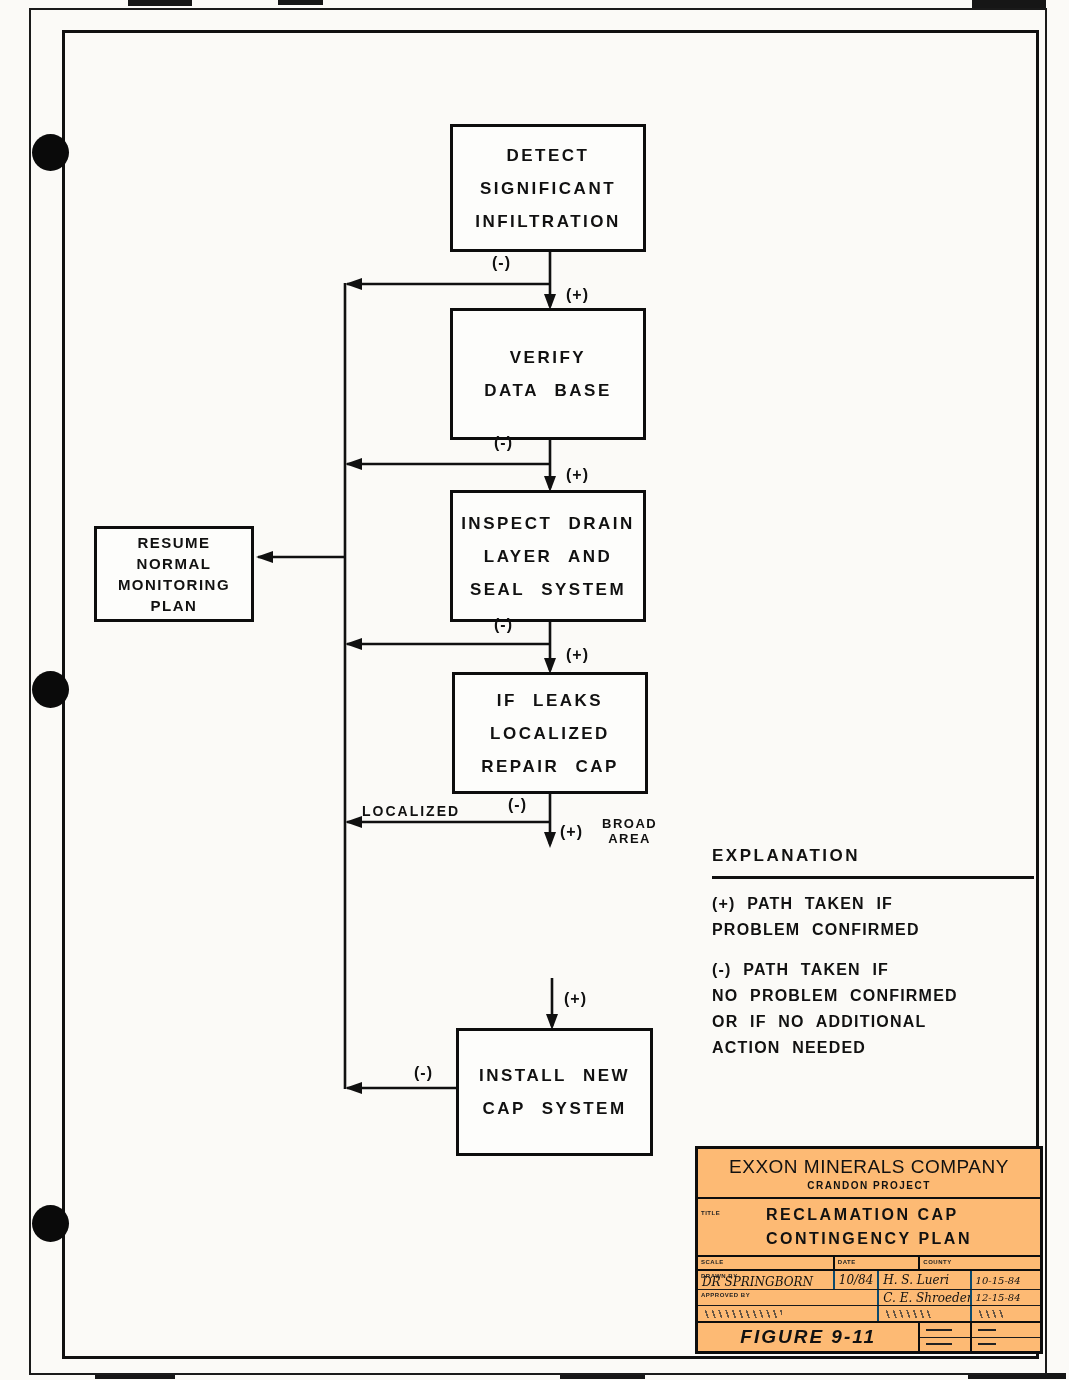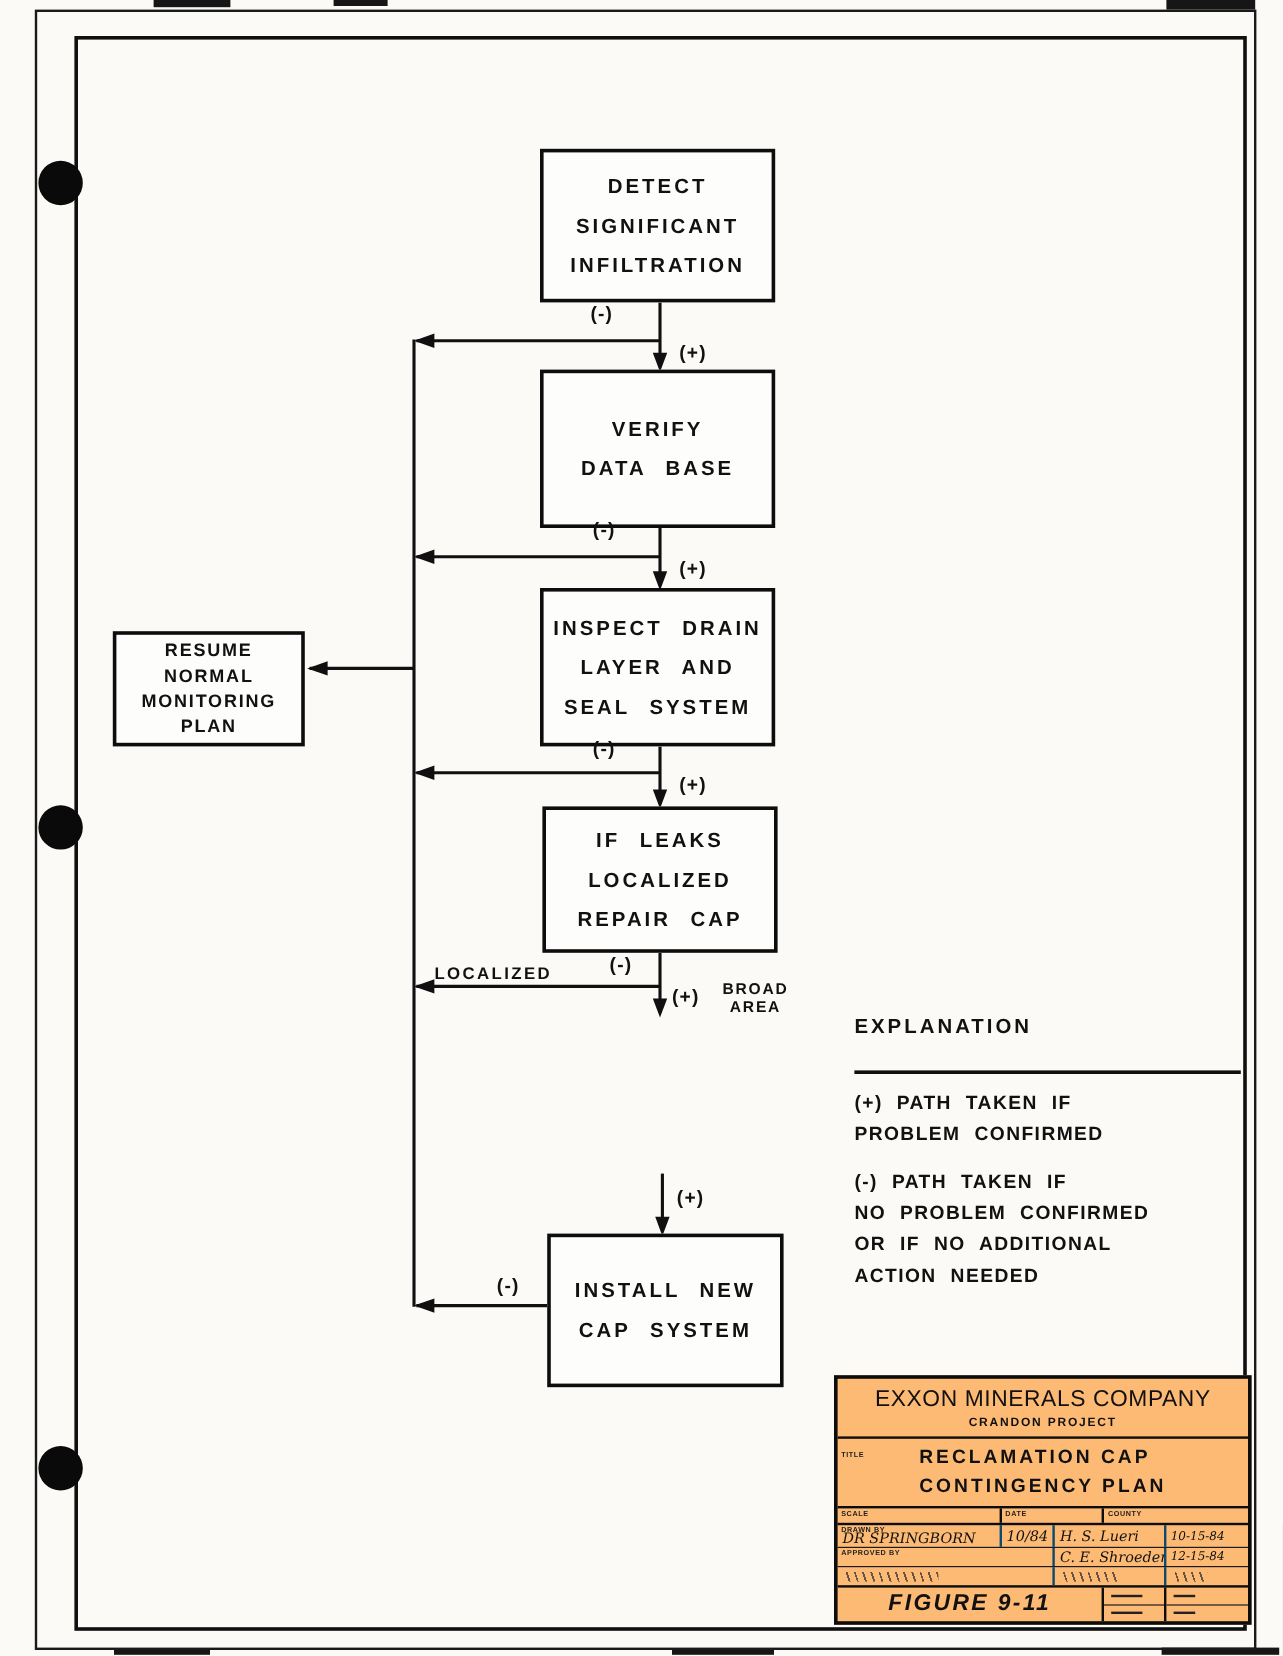--- a/index.html
+++ b/index.html
@@ -26,21 +26,21 @@
 
   .lab {
     position:absolute; font-weight:bold; font-size:16px; letter-spacing:1px;
     white-space:pre-line; line-height:16px;
   }
   .lab.small { font-size:13px; line-height:15px; letter-spacing:1.5px; text-align:center; }
 
   .explanation { position:absolute; left:712px; top:846px; width:322px; }
   .exp-head {
     font-size:17px; font-weight:bold; letter-spacing:2.5px;
-    padding-bottom:26px; border-bottom:3px solid #101010; margin-bottom:12px;
+    padding-bottom:10px; border-bottom:3px solid #101010; margin-bottom:12px;
   }
   .exp-para {
     font-size:16px; font-weight:bold; letter-spacing:1.2px; word-spacing:6px;
     line-height:26px; white-space:pre-line; margin-bottom:14px;
   }
 
   .title-block {
     position:absolute; left:695px; top:1146px; width:348px; height:208px;
     border:3px solid #0d0d0d; display:flex; flex-direction:column; background:#fdba74;
   }

